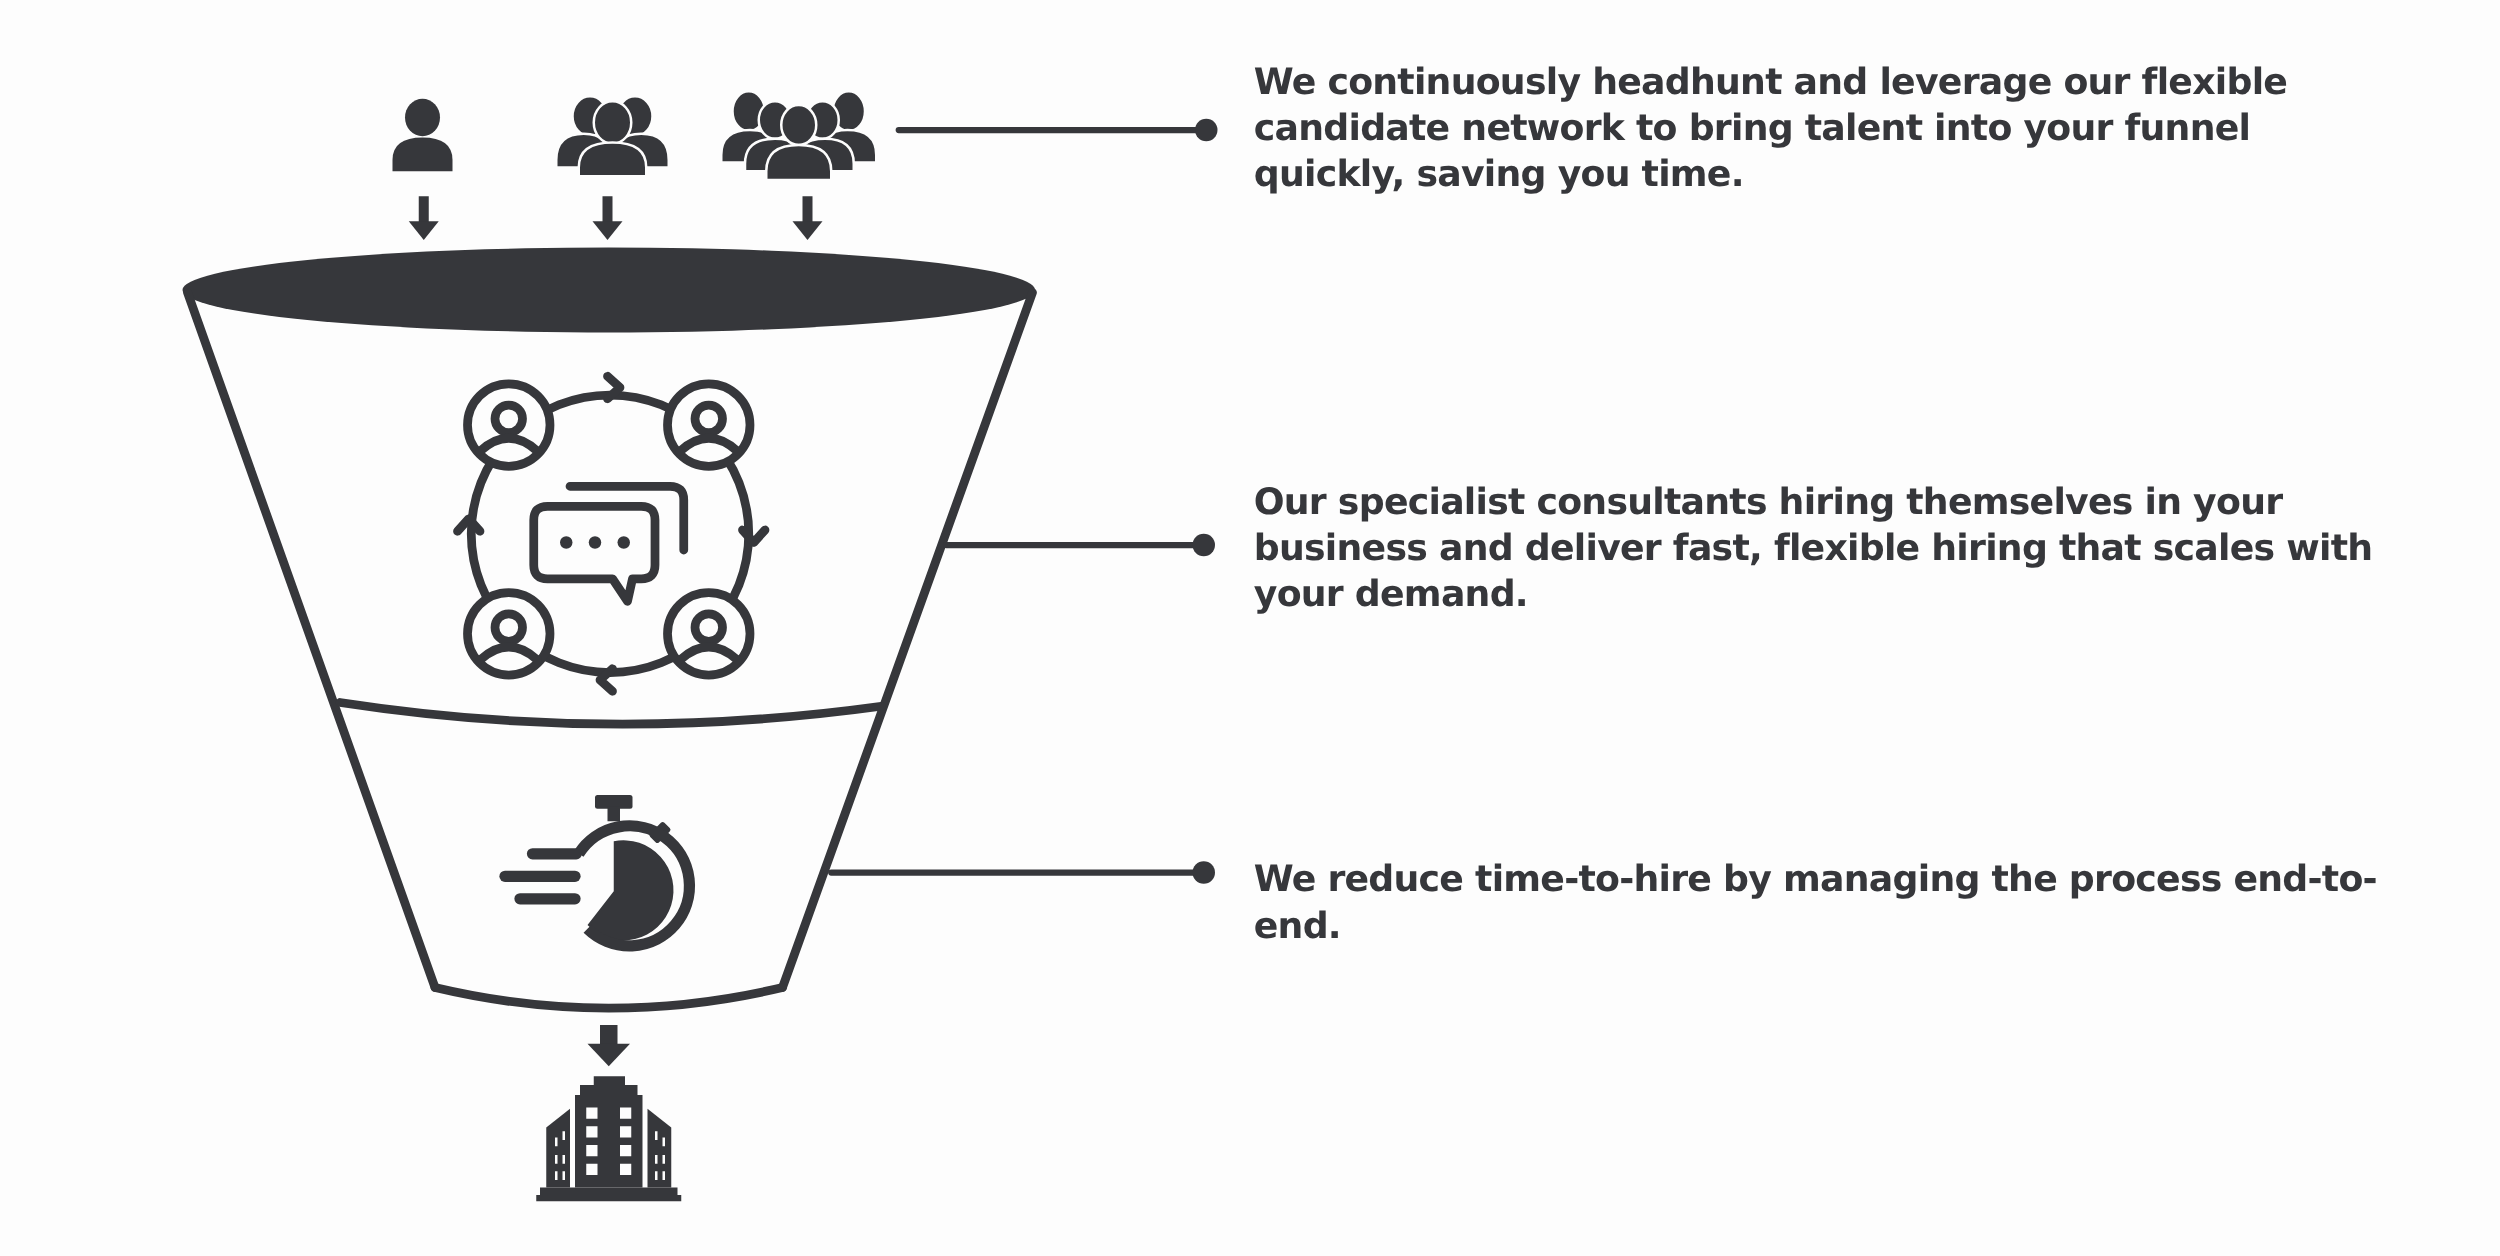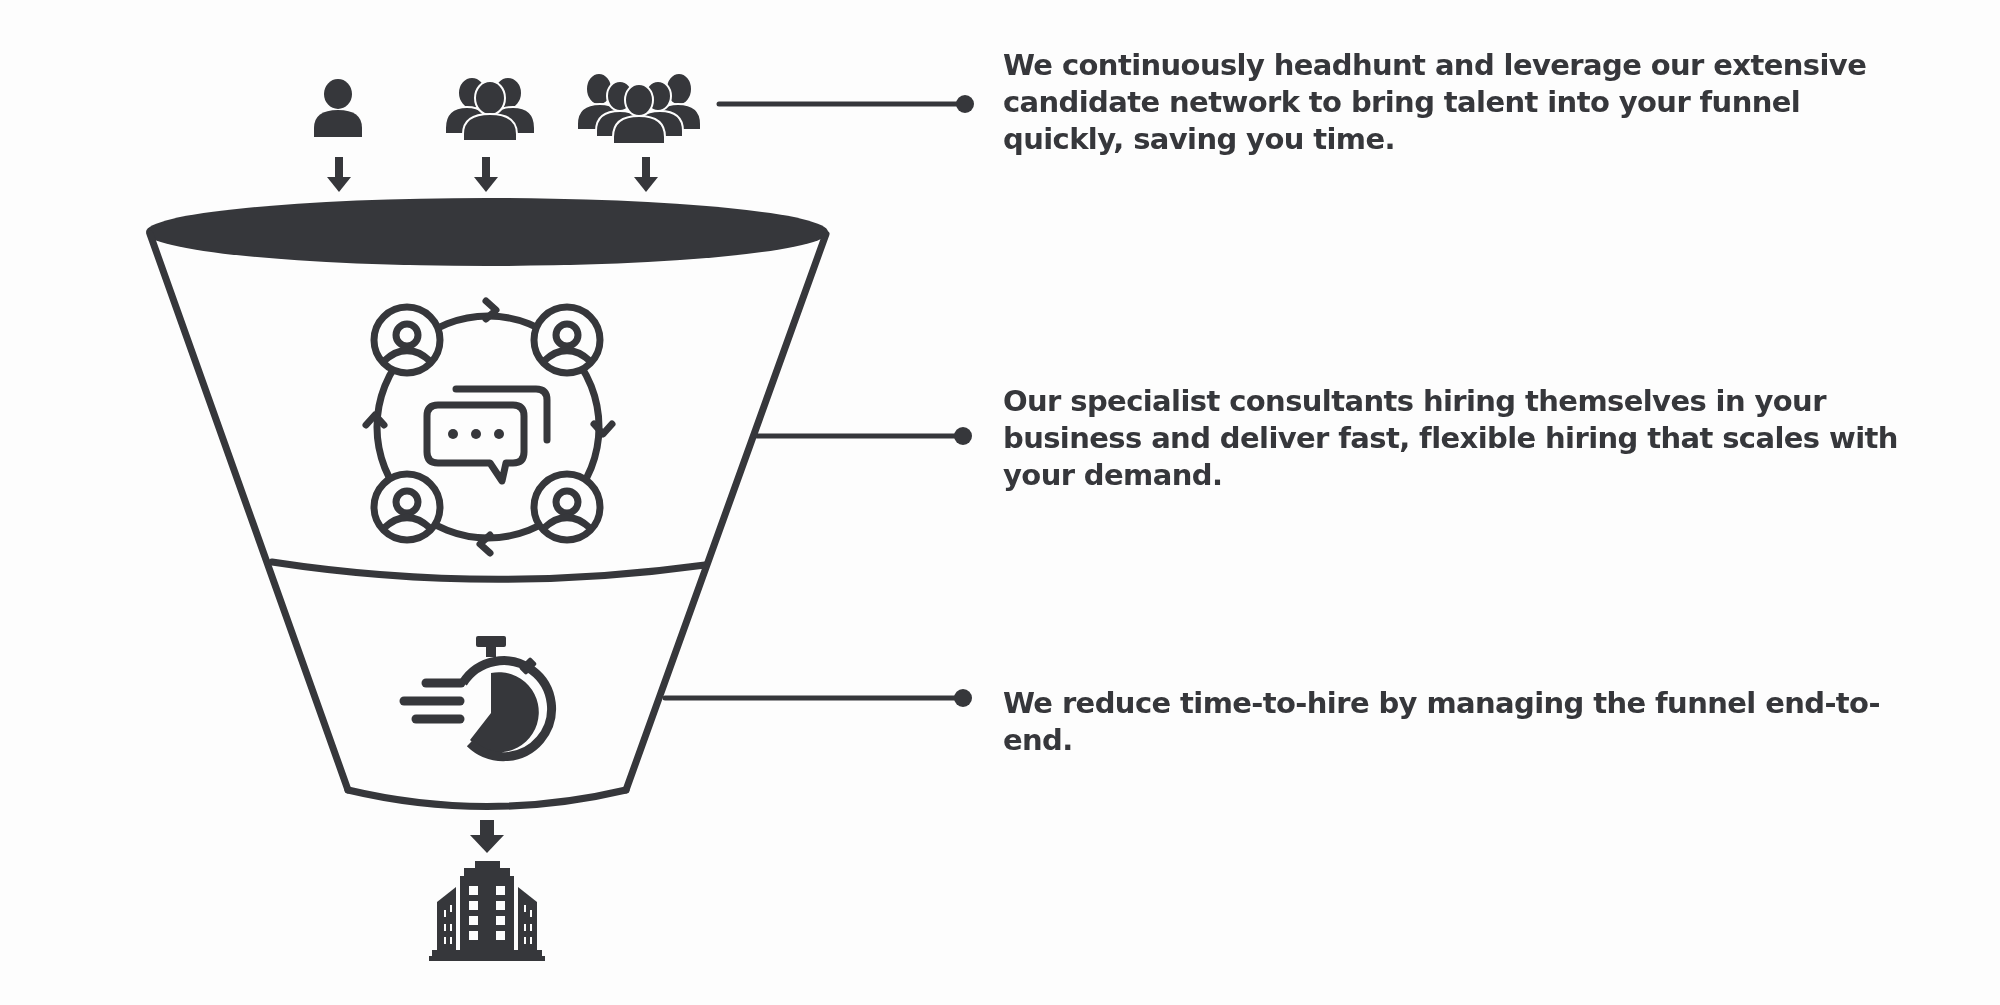--- a/index.html
+++ b/index.html
@@ -157,15 +157,15 @@
       <line x1="757" y1="436" x2="963" y2="436"></line>
         <circle cx="963" cy="436" r="9" stroke="none"></circle>
     </g>
     <g>
       <line x1="665" y1="698" x2="963" y2="698"></line>
         <circle cx="963" cy="698" r="9" stroke="none"></circle>
     </g>
   </g>
 </svg>
 
-<p id="t1" class="txt">We continuously headhunt and leverage our extensive candidate network to bring talent into your funnel quickly, saving you time.</p>
+<p id="t1" class="txt">We continuously headhunt and leverage our flexible candidate network to bring talent into your funnel quickly, saving you time.</p>
 <p id="t2" class="txt">Our specialist consultants hiring themselves in your business and deliver fast, flexible hiring that scales with your demand.</p>
-<p id="t3" class="txt">We reduce time-to-hire by managing the funnel end-to-end.</p>
+<p id="t3" class="txt">We reduce time-to-hire by managing the process end-to-end.</p>
 
 </body></html>

